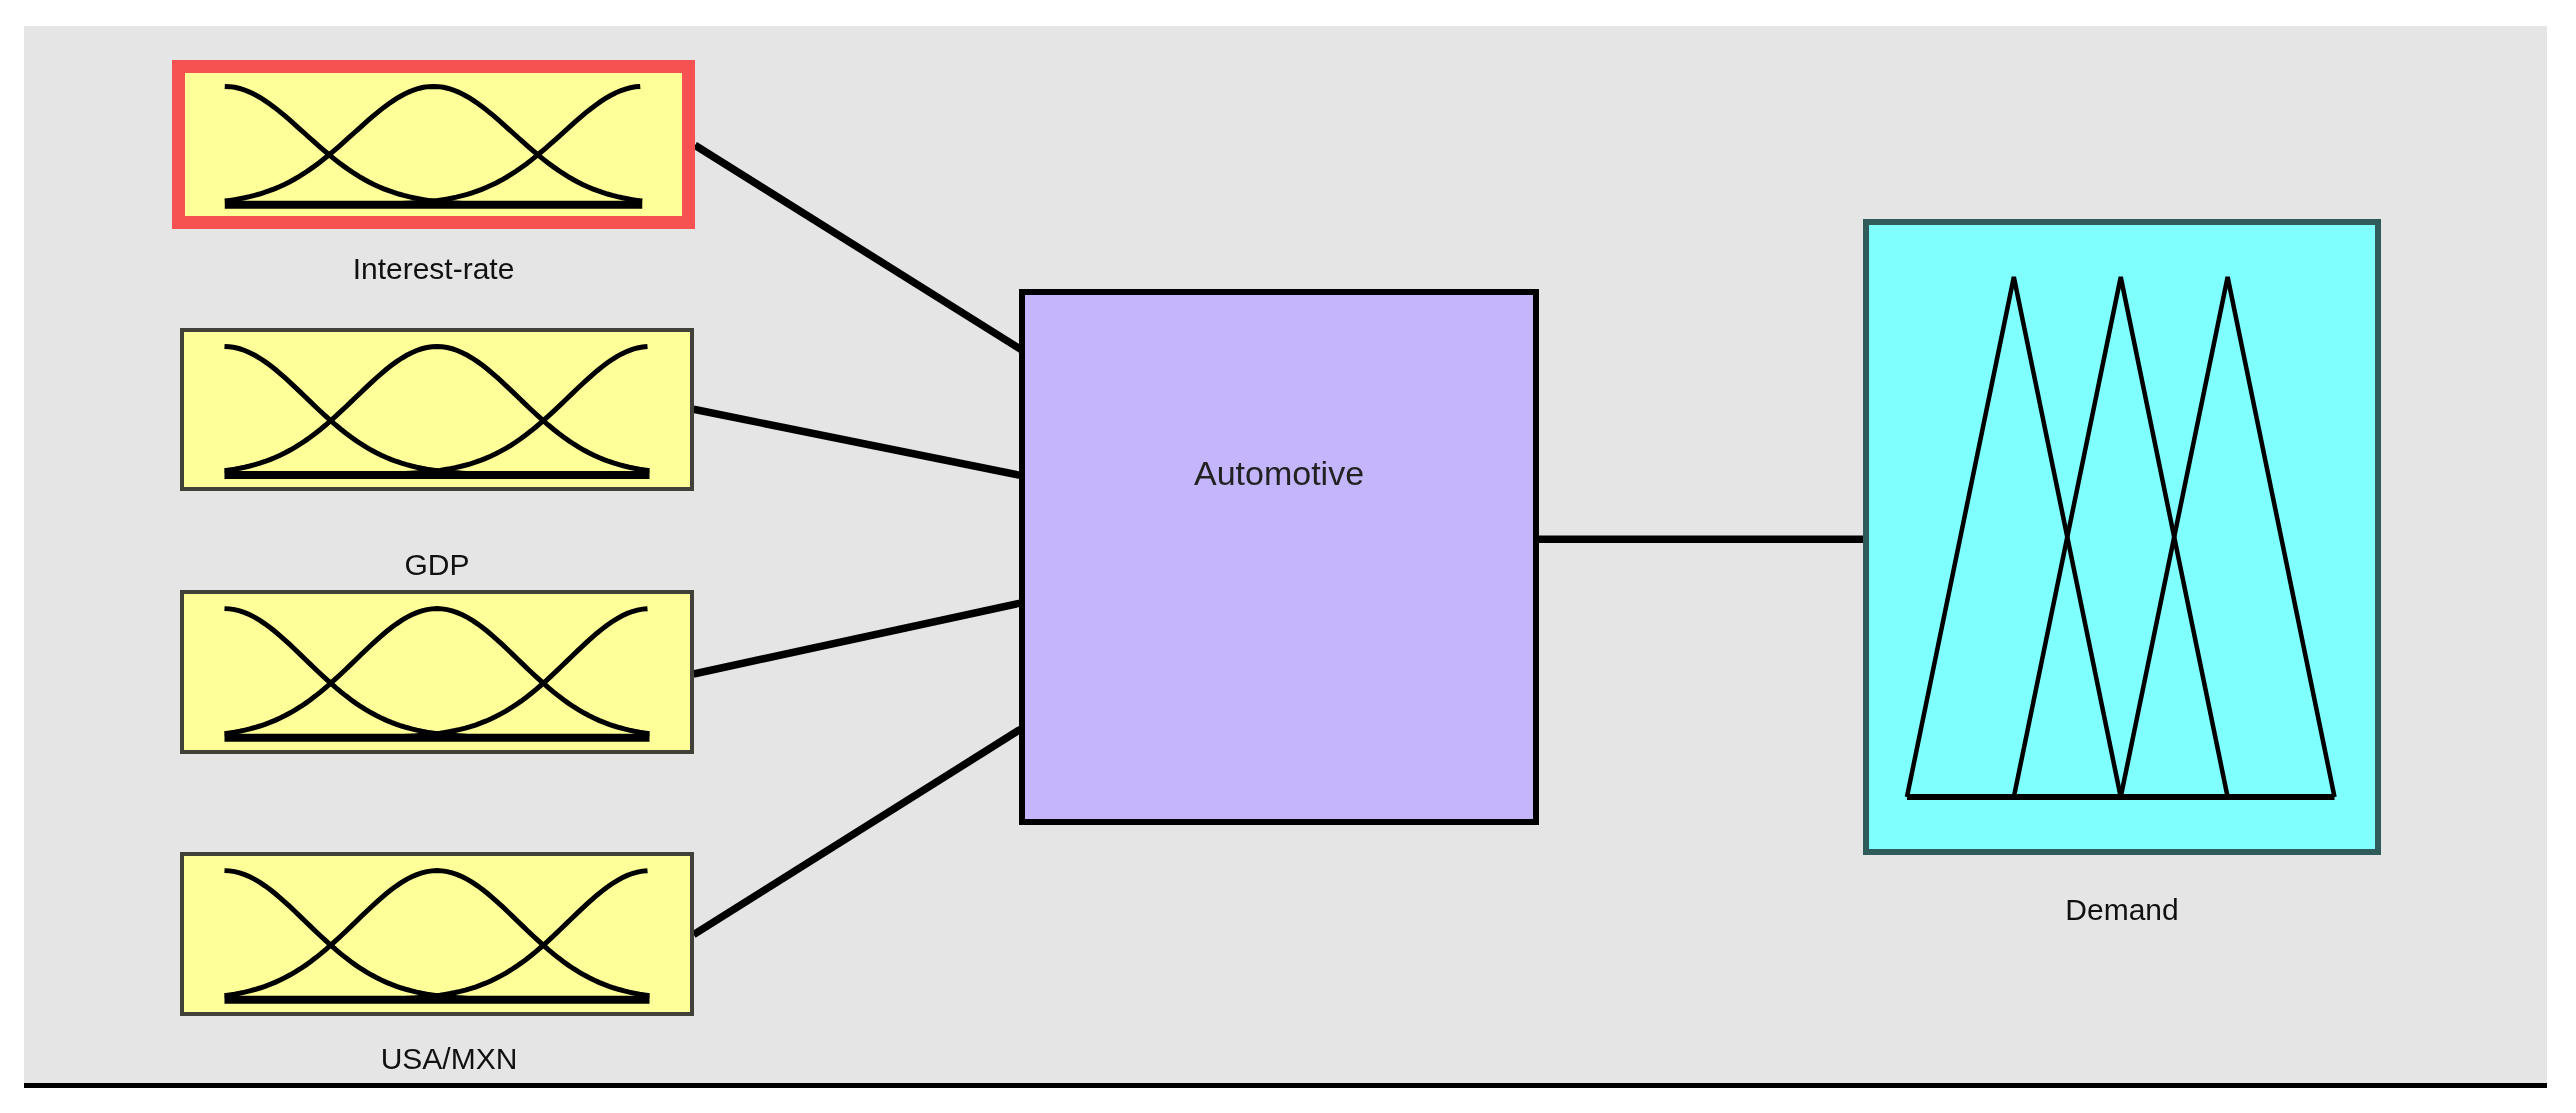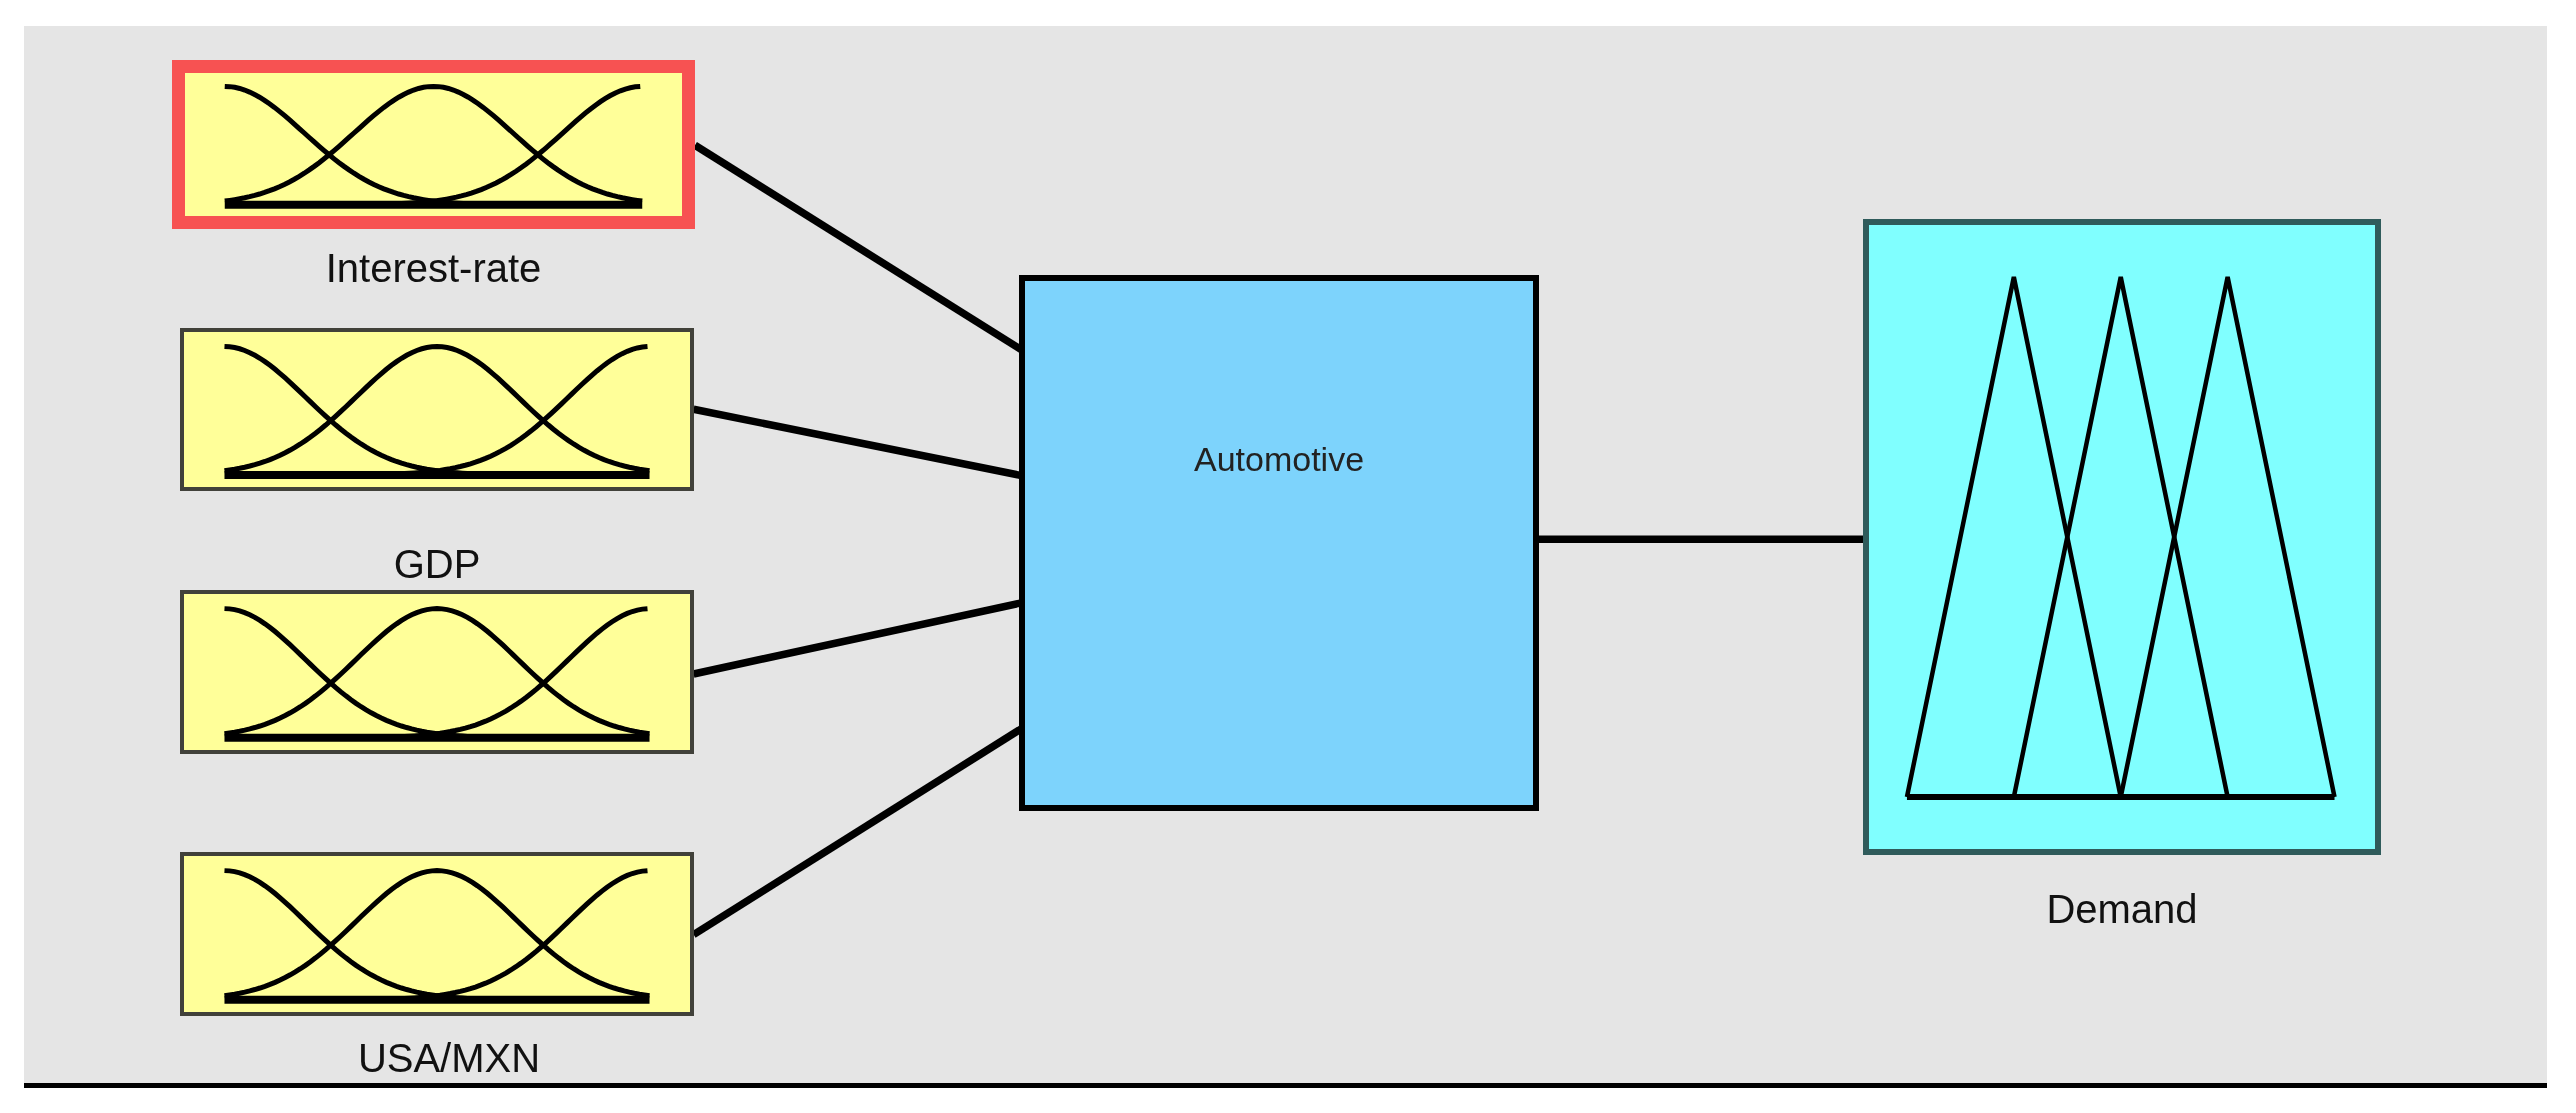--- a/index.html
+++ b/index.html
@@ -8,24 +8,24 @@
   .canvas{position:absolute;left:24px;top:26px;width:2523px;height:1062px;background:#E5E5E5;
           border-bottom:5.5px solid #000;box-sizing:border-box;}
   .connectors{position:absolute;left:0;top:0;width:2576px;height:1114px;pointer-events:none;}
   .connectors line{stroke:#000;stroke-width:11;}
   .box{position:absolute;box-sizing:border-box;}
   .var-box{background:#FFFF99;border:4.8px solid #41413A;}
   .box-interest{left:172px;top:60px;width:523px;height:169px;border:13.7px solid #F75252;}
   .box-gdp{left:180px;top:328px;width:514px;height:163px;}
   .box-inflation{left:180px;top:590px;width:514px;height:164px;}
   .box-usamxn{left:180px;top:852px;width:514px;height:164px;}
-  .rule-box{left:1019px;top:275px;width:520px;height:536px;background:#7dd3fc;border:6.8px solid #000;}
+  .rule-box{left:1019px;top:289px;width:520px;height:536px;background:#c4b5fd;border:6.8px solid #000;}
   .out-box{left:1863px;top:219px;width:518px;height:636px;background:#80FFFF;border:6.2px solid #2F5B5B;}
   svg.mf{display:block;width:100%;height:100%;}
-  .lbl{position:absolute;font-size:40px;line-height:41px;color:#111;text-align:center;
+  .lbl{position:absolute;font-size:30px;line-height:41px;color:#111;text-align:center;
        white-space:nowrap;}
   .lbl-interest{left:172px;top:248px;width:523px;}
   .lbl-gdp{left:180px;top:506px;width:514px;margin-top:38px;}
   .lbl-inflation{left:180px;top:770px;width:514px;}
   .lbl-usamxn{left:192px;top:1038px;width:514px;}
   .lbl-demand{left:1863px;top:889px;width:518px;}
   .rule-text{position:absolute;left:0;right:0;text-align:center;font-size:34px;line-height:41px;
              color:#222;}
   .rule-title{top:158px;}
   .rule-sub{top:338px;}

